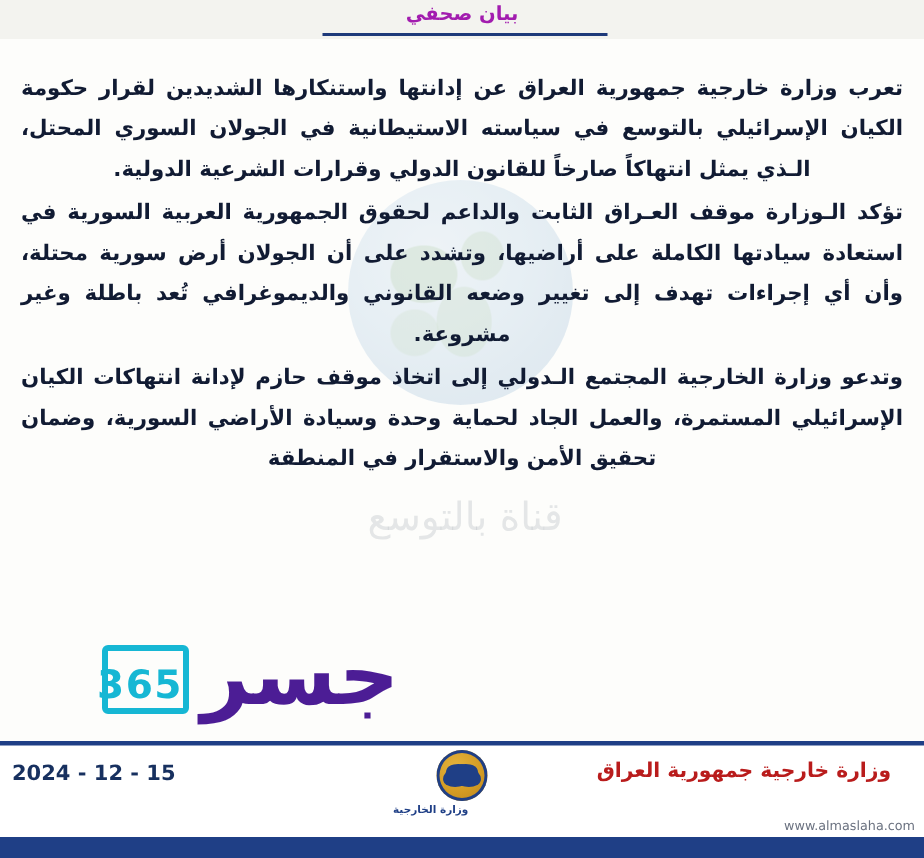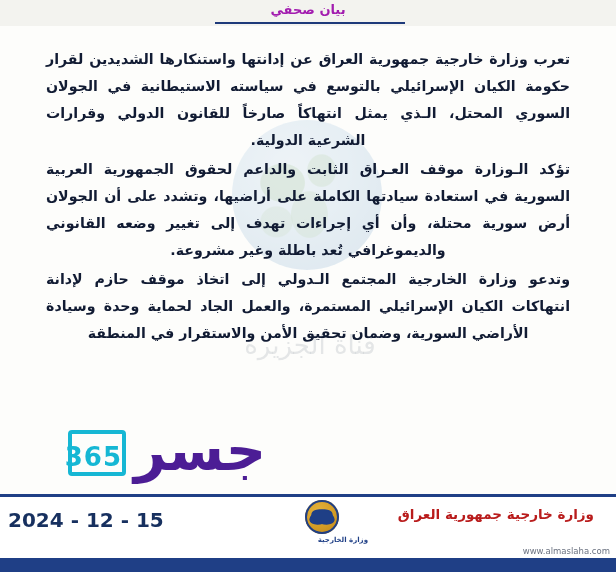--- a/index.html
+++ b/index.html
@@ -84,21 +84,21 @@
     letter-spacing: 4px;
     white-space: nowrap;
   }
 
   
   .body-text {
     position: absolute;
     top: 46px;
     left: 0;
     width: 616px;
-    padding: 0 46px;
+    padding: 0 14px;
     box-sizing: border-box;
     text-align: justify;
     text-align-last: center;
     color: #111b33;
     font-size: 14.2px;
     line-height: 27px;
     font-weight: bold;
   }
   .para { margin: 0 0 2px 0; }
   .para.p1 { letter-spacing: 0px; }
@@ -158,40 +158,40 @@
     position: absolute;
     bottom: 0; left: 0;
     width: 616px;
     height: 14px;
     background: #1f3f86;
   }
   .footer-date {
     position: absolute;
     left: 8px;
     top: 14px;
-    font-size: 20px;
+    font-size: 14px;
     color: #17305f;
     font-weight: bold;
     direction: ltr;
   }
   .footer-source {
     position: absolute;
     right: 22px;
     top: 12px;
     font-size: 13.5px;
     color: #b91c1c;
     font-weight: bold;
   }
   .footer-seal {
     position: absolute;
-    left: 276px;
+    left: 262px;
     top: 6px;
     width: 92px;
     height: 58px;
-    text-align: right;
+    text-align: left;
   }
   .seal-globe {
     position: relative;
     margin: 0 auto;
     width: 34px;
     height: 34px;
     border-radius: 50%;
     background: radial-gradient(circle at 38% 32%, #e4b23c 0%, #d39b24 55%, #b8821a 100%);
     box-shadow: 0 0 0 2px #1f3f86 inset;
   }
@@ -224,21 +224,21 @@
 <body>
 
 <div class="page">
 
   <div class="header">
     <div class="header-title">بيان صحفي</div>
     <div class="header-rule"></div>
   </div>
 
   <div class="wm-globe"></div>
-  <div class="wm-text">قناة الجزيرة</div>
+  <div class="wm-text">قناة بالتوسع</div>
 
   <div class="body-text">
     <p class="para p1">تعرب وزارة خارجية جمهورية العراق عن إدانتها واستنكارها الشديدين لقرار حكومة الكيان الإسرائيلي بالتوسع في سياسته الاستيطانية في الجولان السوري المحتل، الـذي يمثل انتهاكاً صارخاً للقانون الدولي وقرارات الشرعية الدولية.</p>
     <p class="para p2">تؤكد الـوزارة موقف العـراق الثابت والداعم لحقوق الجمهورية العربية السورية في استعادة سيادتها الكاملة على أراضيها، وتشدد على أن الجولان أرض سورية محتلة، وأن أي إجراءات تهدف إلى تغيير وضعه القانوني والديموغرافي تُعد باطلة وغير مشروعة.</p>
     <p class="para p3">وتدعو وزارة الخارجية المجتمع الـدولي إلى اتخاذ موقف حازم لإدانة انتهاكات الكيان الإسرائيلي المستمرة، والعمل الجاد لحماية وحدة وسيادة الأراضي السورية، وضمان تحقيق الأمن والاستقرار في المنطقة</p>
   </div>
 
   <div class="logo">
     <div class="logo-365">365</div>
     <div class="logo-word">جسر</div>

